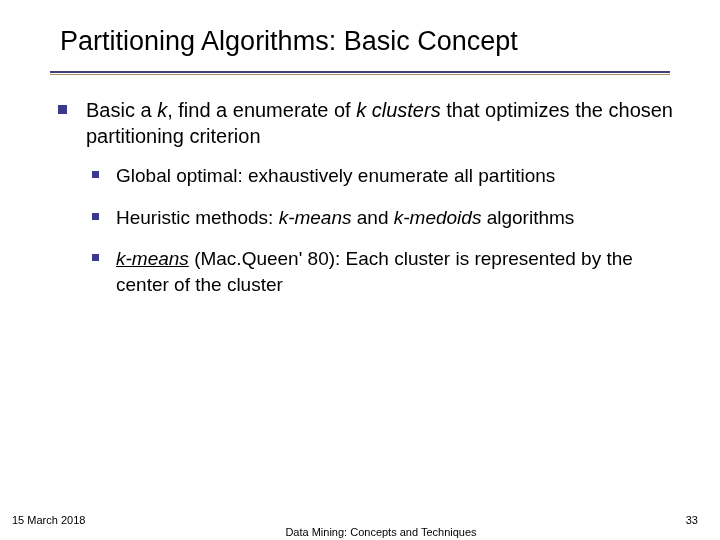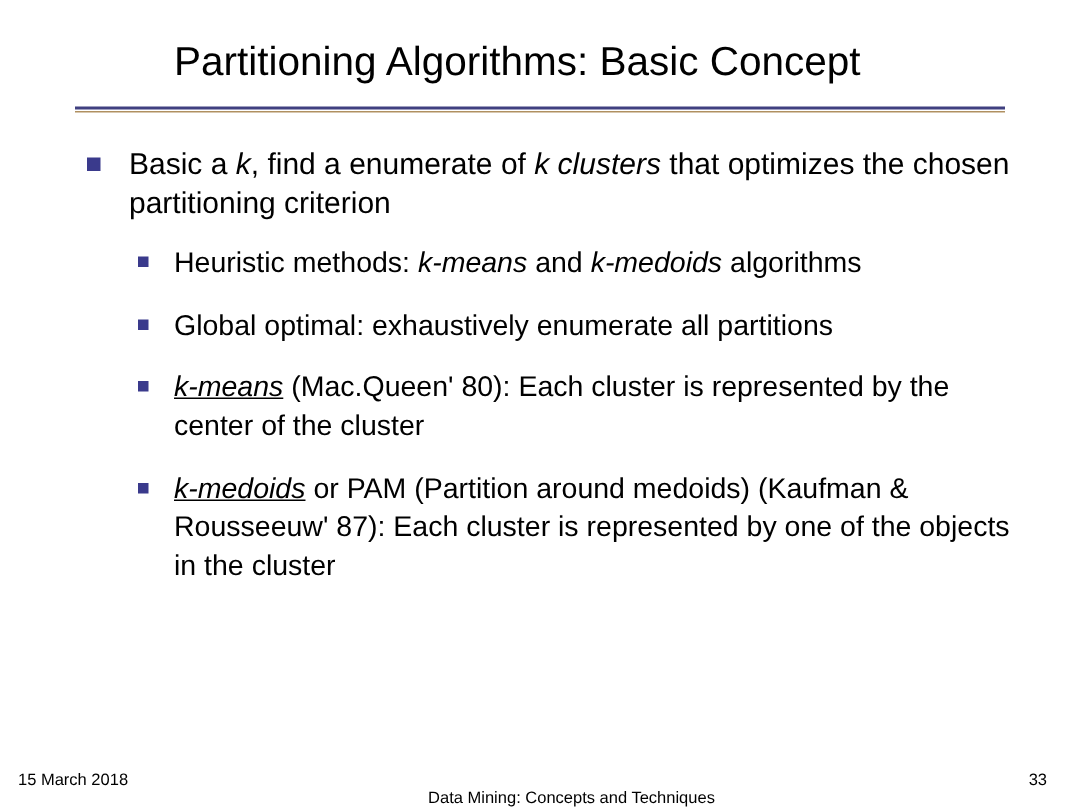--- a/index.html
+++ b/index.html
@@ -1,18 +1,18 @@
 <!DOCTYPE html>
 <html><head>
 <meta charset="utf-8">
 <style>
   * { box-sizing: border-box; margin: 0; padding: 0; }
   html, body { width: 720px; height: 540px; background: #fff; font-family: Arial, Helvetica, sans-serif; color: #000; }
   .slide { width: 720px; height: 540px; position: relative; padding: 0; }
-  .title-area { padding: 26px 40px 8px 116px; }
+  .title-area { padding: 26px 40px 8px 60px; }
   .title { font-size: 27px; color: #000; font-weight: normal; }
   .divider { margin: 6px 50px 0 50px; height: 4px; }
   .divider .line1 { height: 2px; background: #404080; }
   .divider .line2 { height: 1px; background: #b09060; margin-top: 1px; }
   .content { padding: 22px 40px 0 52px; }
   ul.outer { list-style: none; padding: 0; }
   ul.outer > li { position: relative; padding-left: 34px; font-size: 20px; line-height: 1.3; margin-bottom: 18px; }
   ul.outer > li::before { content: ""; position: absolute; left: 6px; top: 8px; width: 9px; height: 9px; background: #3a3a8c; }
   ul.inner { list-style: none; padding: 0; margin-top: 14px; }
   ul.inner > li { position: relative; padding-left: 30px; font-size: 19px; line-height: 1.35; margin-bottom: 16px; }
@@ -35,30 +35,27 @@
   <div class="line1"></div>
       <div class="line2"></div>
 </div>
 
 <div class="content">
   <ul class="outer">
     <li>
       <span>Basic a </span><span class="i">k</span><span>, find a enumerate of </span><span class="i">k clusters</span><span> that optimizes the chosen partitioning criterion</span>
       <ul class="inner">
         <li>
+          <span>Global optimal: exhaustively enumerate all partitions</span>
+        </li>
+        <li>
           <span>Heuristic methods: </span><span class="i">k-means</span><span> and </span><span class="i">k-medoids</span><span> algorithms</span>
         </li>
         <li>
-          <span>Global optimal: exhaustively enumerate all partitions</span>
-        </li>
-        <li>
           <span class="i u">k-means</span><span> (Mac.Queen' 80): Each cluster is represented by the center of the cluster</span>
-        </li>
-        <li>
-          <span class="i u">k-medoids</span><span> or PAM (Partition around medoids) (Kaufman &amp; Rousseeuw' 87): Each cluster is represented by one of the objects in the cluster</span>
         </li>
       </ul>
     </li>
   </ul>
 </div>
 
 <div class="footer">
   <span class="date">15 March 2018</span>
   <span class="ftitle">Data Mining: Concepts and Techniques</span>
   <span class="page">33</span>

